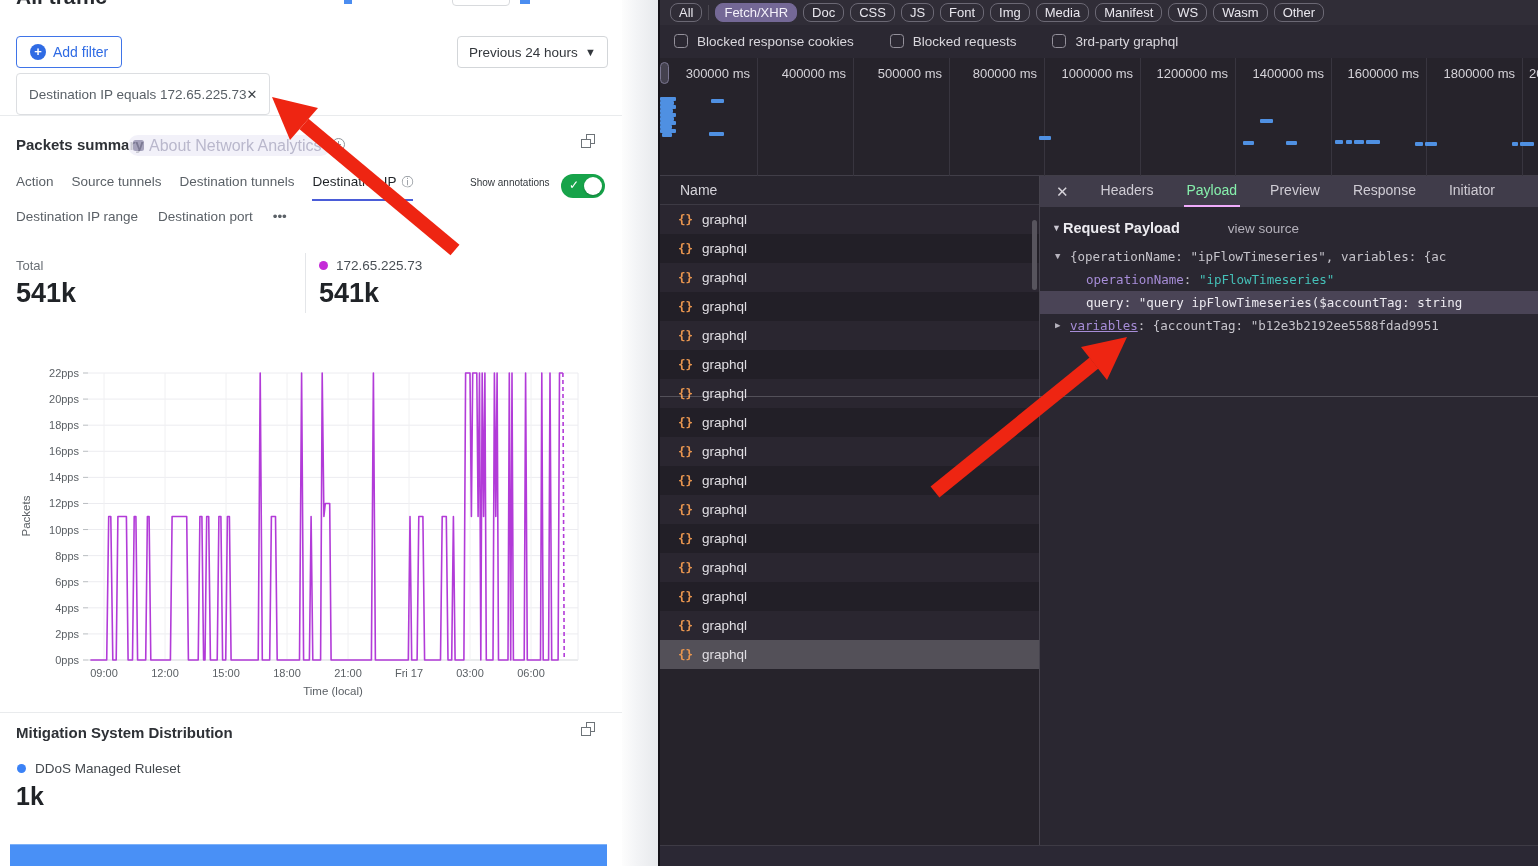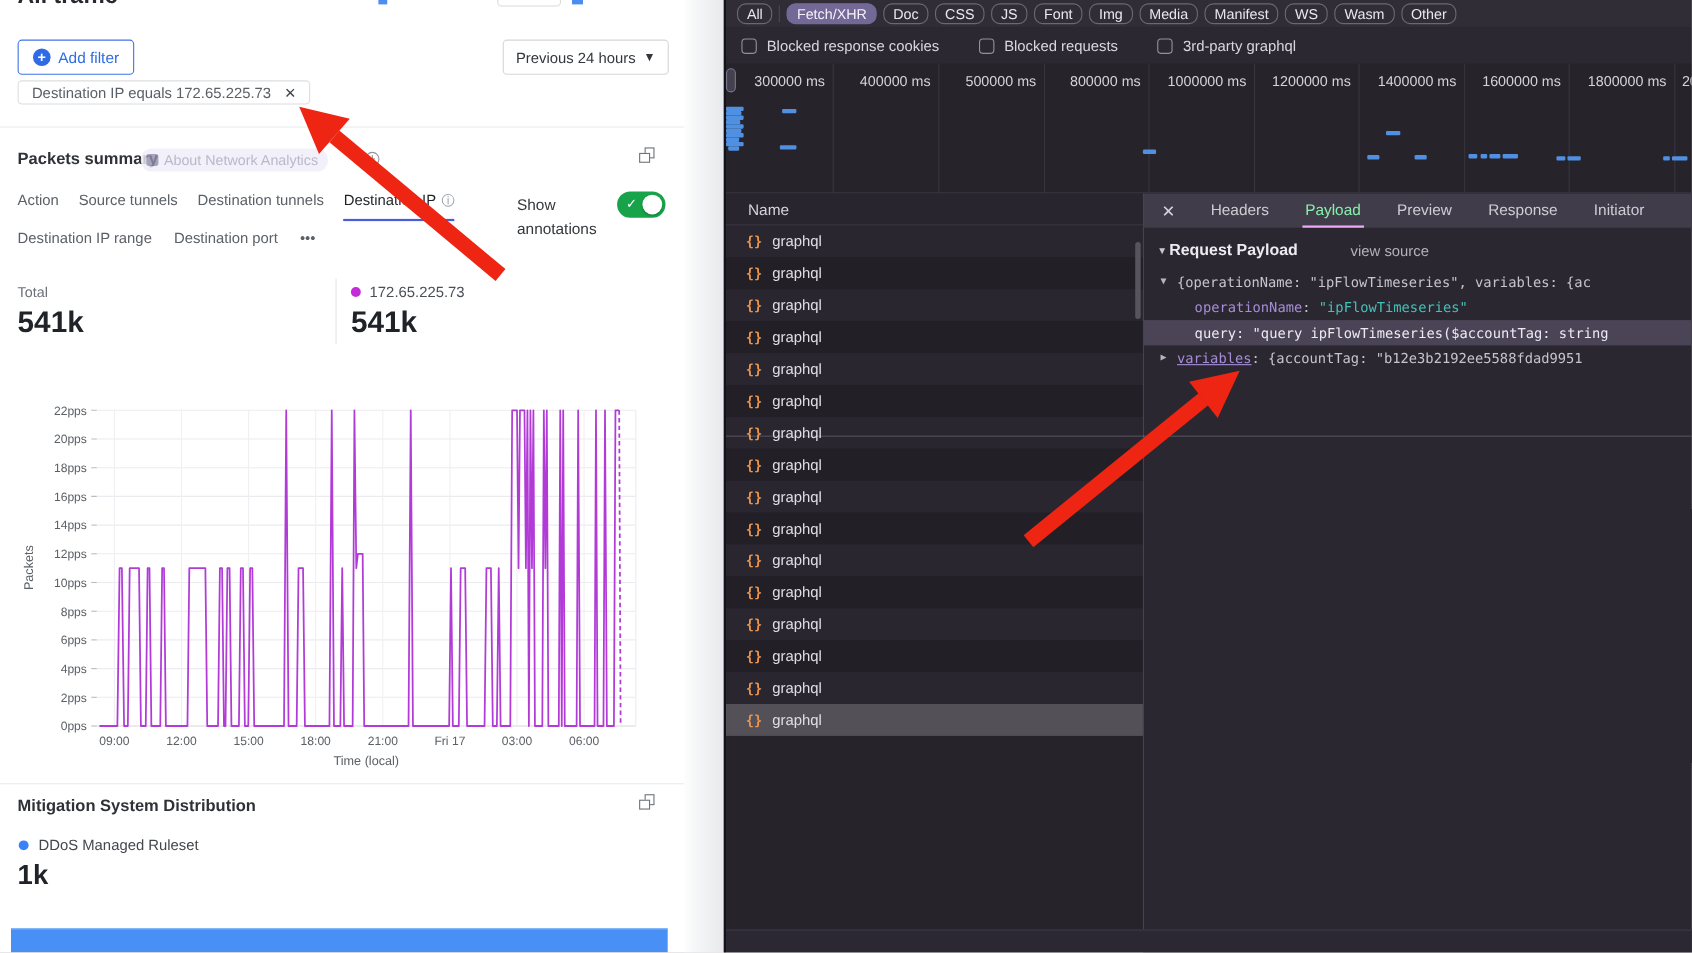--- a/index.html
+++ b/index.html
@@ -21,46 +21,46 @@
     border:1px solid #3f74e8; border-radius:4px; background:#fff; display:inline-flex; align-items:center; gap:7px; cursor:pointer; }
   #add-filter .plus { width:16px; height:16px; border-radius:50%; background:#2f6be4; color:#fff;
     font-size:13px; line-height:15px; text-align:center; font-weight:bold; }
   #add-filter .lbl { color:#2f6be4; font-size:14px; }
 
   #time-range { position:absolute; left:457px; top:36px; width:151px; height:32px; border:1px solid #d3d6d9;
     border-radius:4px; background:#fff; display:flex; align-items:center; justify-content:space-between; padding:0 11px; cursor:pointer; }
   #time-range .lbl { font-size:13.5px; color:#33373c; }
   #time-range .caret { font-size:11px; color:#33373c; }
 
-  #filter-chip { position:absolute; left:16px; top:73px; height:22px; padding:0 12px; border:1px solid #dcdee1;
-    border-radius:4px; background:#fff; display:inline-flex; align-items:center; gap:12px; }
+  #filter-chip { position:absolute; left:16px; top:73px; height:42px; padding:0 12px; border:1px solid #dcdee1;
+    border-radius:4px; background:#fff; display:inline-flex; align-items:center; }
   #filter-chip .lbl { font-size:13.5px; color:#596067; }
   #filter-chip .x { font-size:13px; color:#3c4147; cursor:pointer; }
 
   .h-divider { position:absolute; left:0; width:622px; height:1px; background:#e9ebed; }
 
   #packets-title { position:absolute; left:16px; top:136px; font-size:15px; font-weight:bold; color:#2e3136; }
   #about-badge { position:absolute; left:128px; top:135px; height:21px; padding:0 9px 0 5px; border-radius:10px;
     background:#efeef8; opacity:.8; display:inline-flex; align-items:center; gap:5px; }
   #about-badge .sq { width:11px; height:11px; border-radius:2.5px; background:#8f8cab; }
-  #about-badge .lbl { font-size:13px; color:#a9a7c0; }
+  #about-badge .lbl { font-size:16px; color:#a9a7c0; }
   .clock-icon { position:absolute; left:332px; top:138px; width:13px; height:13px; border:1.4px solid #8f959b; border-radius:50%; }
   .clock-icon i { position:absolute; left:4.8px; top:1.5px; width:1.3px; height:4.5px; background:#8f959b; }
   .clock-icon b { position:absolute; left:4.8px; top:4.8px; width:3.5px; height:1.3px; background:#8f959b; }
 
   .dup-icon { position:absolute; width:14px; height:14px; cursor:pointer; }
   .dup-icon i { position:absolute; width:9.5px; height:9.5px; border:1.4px solid #6d7378; background:transparent; }
   .dup-icon i:first-child { right:0; top:0; }
   .dup-icon i:last-child { left:0; bottom:0; background:#fff; }
 
   #tabs-row { position:absolute; left:16px; top:174px; display:flex; gap:18px; }
   #tabs-row .tab { font-size:13.5px; color:#5b6167; padding-bottom:8px; cursor:pointer; white-space:nowrap; }
   #tabs-row .tab.active { color:#1f2327; border-bottom:2px solid #4a5cd8; }
   #tabs-row .info { color:#8a9096; font-size:12px; margin-left:5px; }
-  #show-annotations { position:absolute; left:470px; top:175px; width:92px; font-size:14px; color:#33383d; line-height:1.6; }
+  #show-annotations { position:absolute; left:470px; top:175px; width:92px; font-size:10px; color:#33383d; line-height:1.6; }
   #annot-toggle { position:absolute; left:561px; top:174px; width:44px; height:24px; border-radius:12px; background:#17a34a; cursor:pointer; }
   #annot-toggle .chk { position:absolute; left:8px; top:4px; color:#fff; font-size:12px; }
   #annot-toggle .knob { position:absolute; right:3px; top:3px; width:18px; height:18px; border-radius:50%; background:#fff; box-shadow:0 1px 2px rgba(0,0,0,.25); }
   #tabs-row2 { position:absolute; left:16px; top:209px; display:flex; gap:20px; }
   #tabs-row2 .tab { font-size:13.5px; color:#5b6167; cursor:pointer; }
 
   #stat-total { position:absolute; left:16px; top:258px; }
   .stat-label { font-size:13px; color:#6b7076; }
   .stat-value { font-size:27px; font-weight:bold; color:#202327; margin-top:5px; }
   #stat-vline { position:absolute; left:305px; top:253px; width:1px; height:60px; background:#e4e6e9; }
@@ -80,21 +80,21 @@
     border-left:2px solid #141218; overflow:hidden; color:#d8d6dc; }
   #pillbar { position:absolute; left:0; top:0; width:880px; height:25px; background:#302d37;
     display:flex; align-items:center; gap:6px; padding-left:10px; }
   .pill { height:19px; line-height:17px; padding:0 8px; border:1.5px solid #6b6874; border-radius:8px;
     font-size:13px; font-weight:500; color:#e9e7ee; cursor:pointer; white-space:nowrap; }
   .pill.active { background:#746896; border-color:#746896; color:#f4f1fa; }
   .pill-sep { width:1px; height:15px; background:#4a4750; }
 
   #checkrow { position:absolute; left:0; top:25px; width:880px; height:33px; background:#2b2832;
     display:flex; align-items:center; gap:36px; padding-left:14px; }
-  .cbx { display:flex; align-items:flex-end; gap:9px; cursor:pointer; }
+  .cbx { display:flex; align-items:flex-start; gap:9px; cursor:pointer; }
   .cbx .box { width:14px; height:14px; border:1.6px solid #94919b; border-radius:3.5px; background:transparent; }
   .cbx .lbl { font-size:13.5px; color:#d9d7dd; }
 
   #timeline { position:absolute; left:0; top:58px; width:880px; height:118px; background:#26232b; border-bottom:1px solid #413e48; }
   .tl-sep { position:absolute; top:0; width:1px; height:118px; background:#38353f; }
   .tl-label { position:absolute; top:8px; font-size:13px; font-weight:500; color:#d5d3d9; white-space:nowrap; }
   .tl-bar { position:absolute; height:4px; border-radius:1px; }
   #tl-pill { position:absolute; left:0; top:4px; width:9px; height:22px; border:1.5px solid #7a7690; border-radius:5px; background:#44414e; }
 
   #name-panel { position:absolute; left:0; top:176px; width:379px; height:669px; background:#26232b; }

